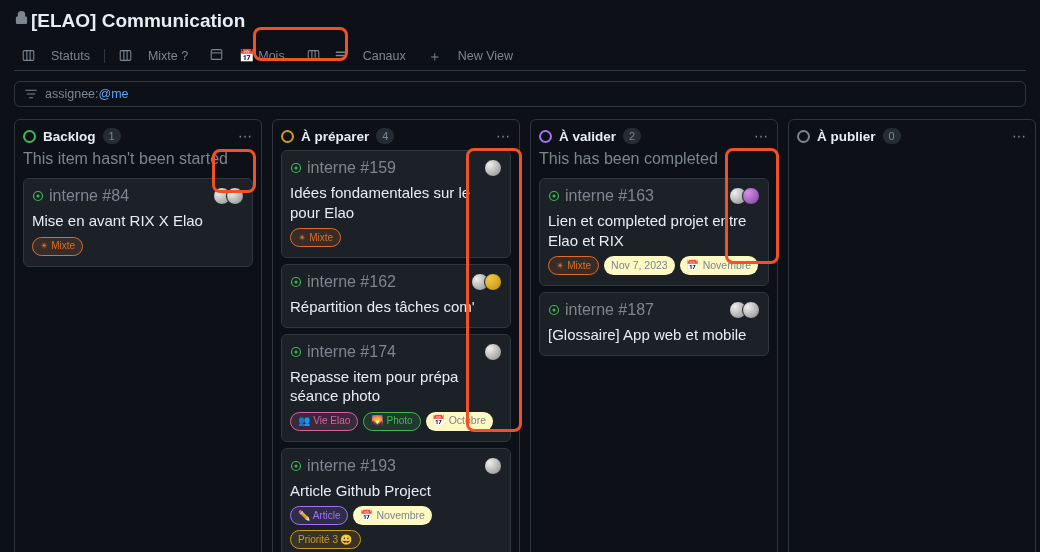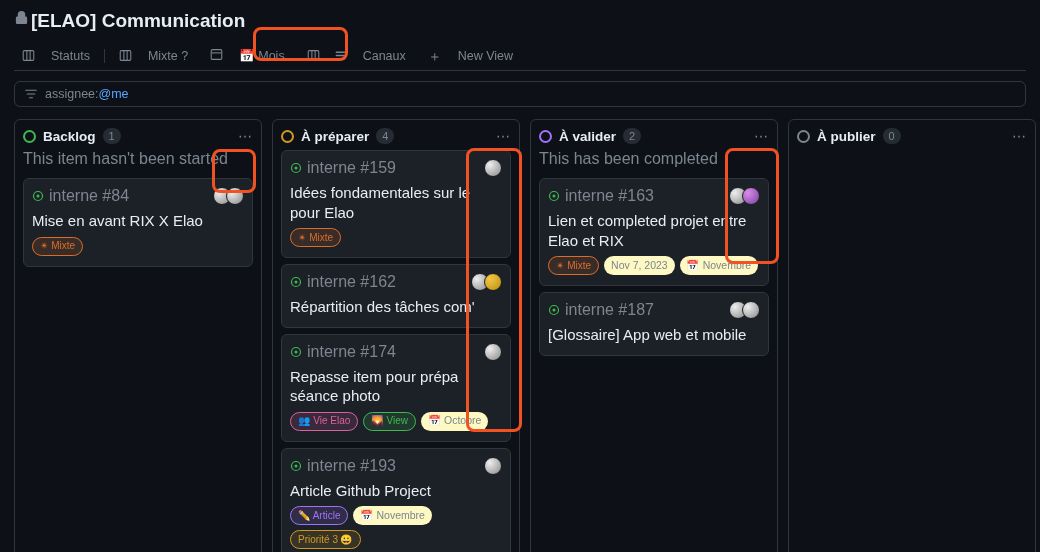--- a/index.html
+++ b/index.html
@@ -343,21 +343,21 @@
         <div class="card-ref">
           <svg class="issue-open-icon" viewBox="0 0 16 16">
             <circle cx="8" cy="8" r="6" stroke="#3fb950" stroke-width="1.6" fill="none"></circle>
             <circle cx="8" cy="8" r="2" fill="#3fb950"></circle>
           </svg>
           <span>interne #174</span>
         </div>
         <div class="card-title">Repasse item pour prépa séance photo</div>
         <div class="labels">
           <span class="label" style="color: rgb(219, 97, 162); border-color: rgb(219, 97, 162); background: color-mix(in srgb, rgb(219, 97, 162) 15%, transparent);">👥 Vie Elao</span>
-          <span class="label" style="color: rgb(63, 185, 80); border-color: rgb(63, 185, 80); background: color-mix(in srgb, rgb(63, 185, 80) 15%, transparent);">🌄 View</span>
+          <span class="label" style="color: rgb(63, 185, 80); border-color: rgb(63, 185, 80); background: color-mix(in srgb, rgb(63, 185, 80) 15%, transparent);">🌄 Photo</span>
           <span class="date-chip">📅 Octobre</span>
         </div>
         <div class="avatars">
           <span class="avatar"></span>
         </div>
       </div>
       <div class="card">
         <div class="card-ref">
           <svg class="issue-open-icon" viewBox="0 0 16 16">
             <circle cx="8" cy="8" r="6" stroke="#3fb950" stroke-width="1.6" fill="none"></circle>

